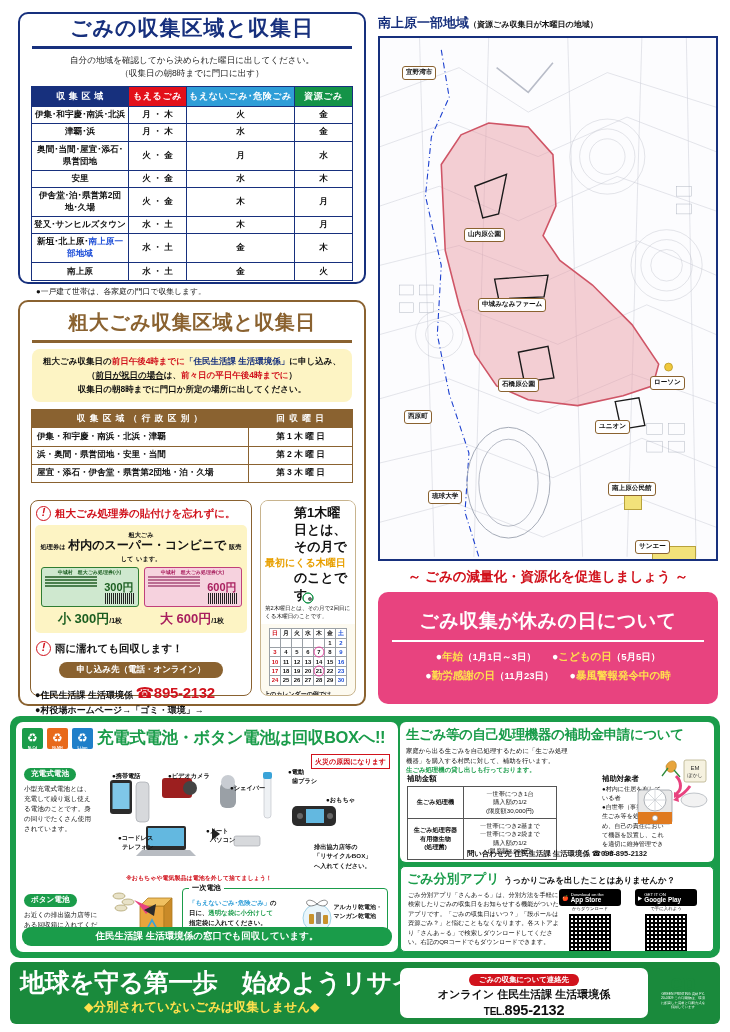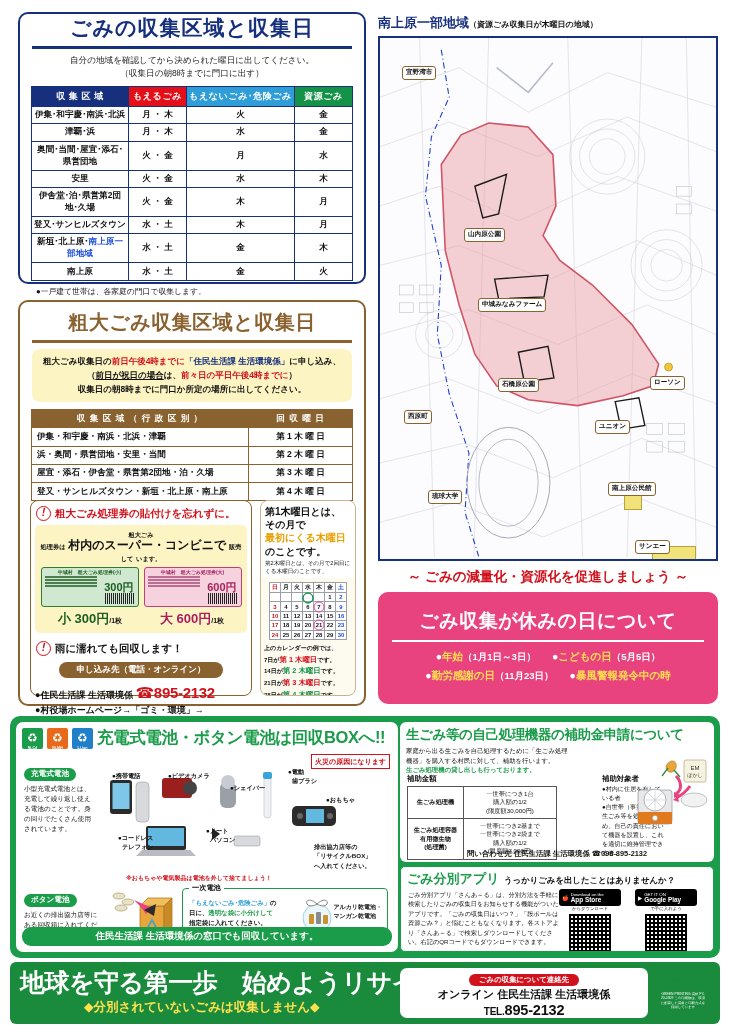--- a/index.html
+++ b/index.html
@@ -105,21 +105,21 @@
   }
   .apply-lines { font-size: 9px; font-weight: bold; margin: 4px 0 0 4px; line-height: 1.45; color: #111; }
   .tel-big { color: #d1121c; font-size: 15px; font-weight: bold; letter-spacing: -.3px; }
 
   
   #cal-panel {
     position: absolute; left: 240px; top: 198px; width: 96px; height: 196px;
     border: 1.5px solid #c8b48e; border-radius: 8px; background: #fdfaf0; overflow: hidden;
   }
   .cal-top { background: #fff; padding: 4px 4px 3px; }
-  .cal-t1 { font-size: 10px; font-weight: bold; color: #111; line-height: 1.3; }
+  .cal-t1 { font-size: 13px; font-weight: bold; color: #111; line-height: 1.3; margin-left: 29px; }
   .cal-t2 { font-size: 10px; font-weight: bold; color: #e8a000; }
   .cal-t3 { font-size: 5.6px; color: #111; line-height: 1.35; margin-top: 2px; }
   table.cal { border-collapse: collapse; margin: 4px auto 0; }
   table.cal td, table.cal th { width: 11px; height: 9.4px; font-size: 5.9px; text-align: center;
     border: .6px solid #9aa0a6; font-weight: bold; color: #111; background: #fff; }
   table.cal th.sun { color: #d1121c; }
   table.cal th.sat { color: #1d4ed8; }
   table.cal td.sun { color: #d1121c; }
   table.cal td.sat { color: #1d4ed8; }
   td.mark-p { position: relative; }
@@ -336,24 +336,20 @@
             <td class="a2">伊集・和宇慶・南浜・北浜・津覇</td>
             <td>第 1 木 曜 日</td>
           </tr>
           <tr>
             <td class="a2">浜・奥間・県営団地・安里・当間</td>
             <td>第 2 木 曜 日</td>
           </tr>
           <tr>
             <td class="a2">屋宜・添石・伊舎堂・県営第2団地・泊・久場</td>
             <td>第 3 木 曜 日</td>
-          </tr>
-          <tr>
-            <td class="a2">登又・サンヒルズタウン・新垣・北上原・南上原</td>
-            <td>第 4 木 曜 日</td>
           </tr>
         </tbody>
     </table>
 
     <div id="ticket-panel">
       <div class="warn-line">
         <span class="bang">!</span>
         <span class="warn-text">粗大ごみ処理券の貼付けを忘れずに。</span>
       </div>
       <div class="yellow-band">

